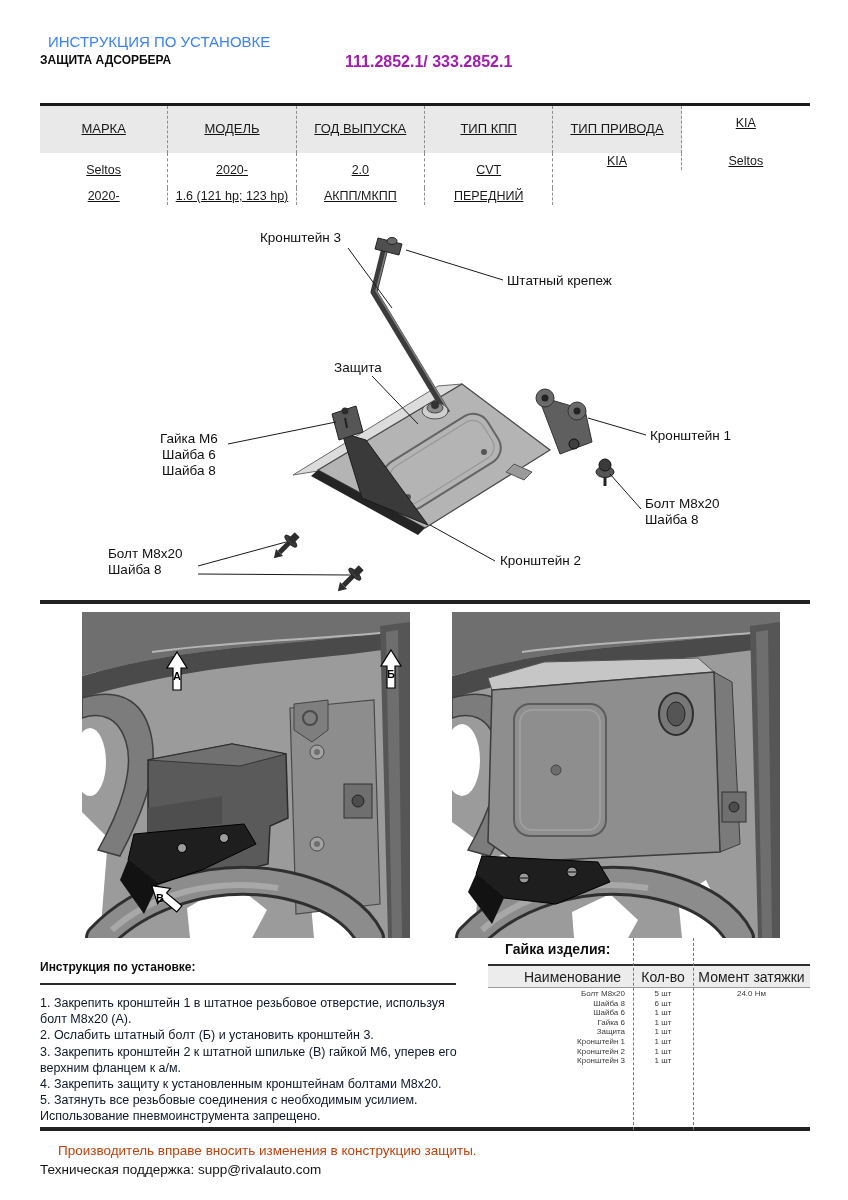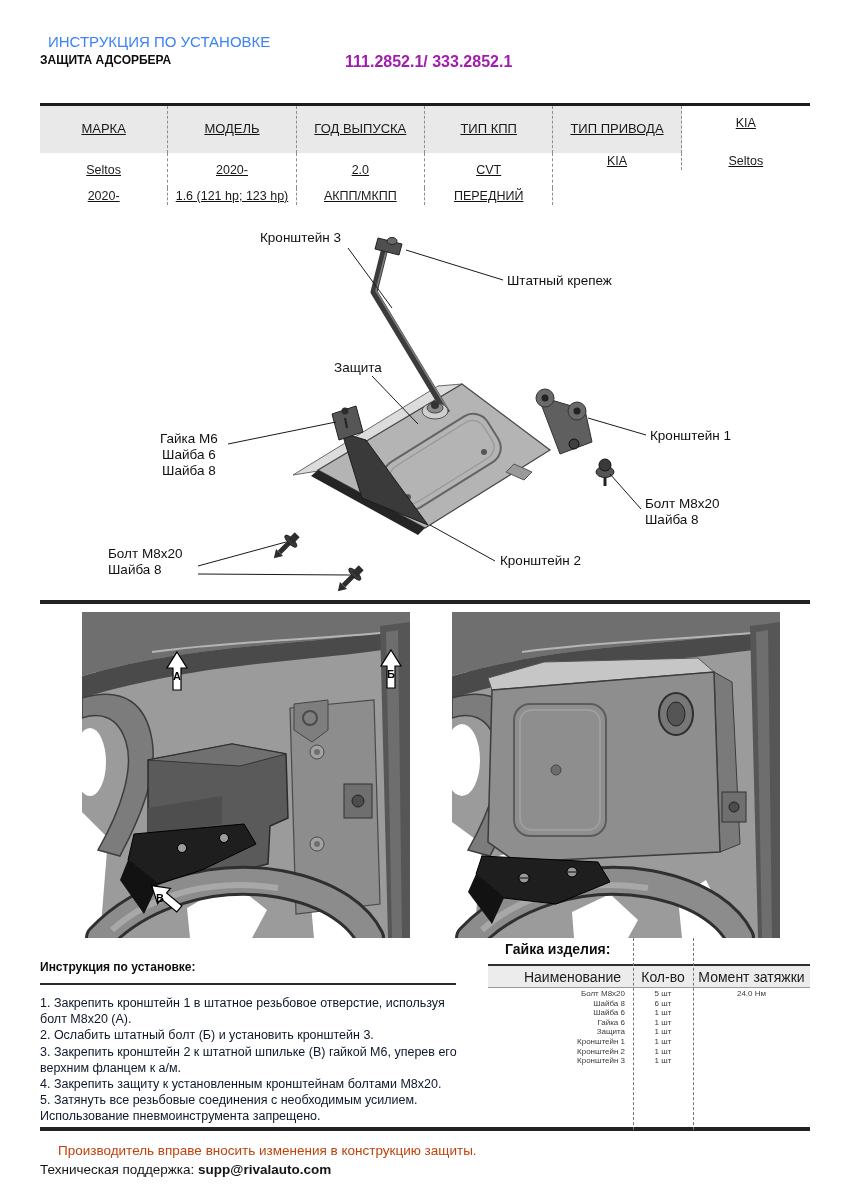--- a/index.html
+++ b/index.html
@@ -52,21 +52,21 @@
   .ph1{text-align:right;padding-right:12px;}
   .ph2{text-align:center;}
   .ph3{text-align:center;white-space:nowrap;}
   .pdash{position:absolute;top:938px;height:192px;width:0;border-left:1px dashed #777;z-index:3;}
   .pdash1{left:633px;}
   .pdash2{left:693px;}
 
   
   .footer-line1{left:40px;top:1143px;font-size:13.5px;color:#c2410c;margin-left:18px;}
   .footer-line2{left:40px;top:1162px;font-size:13.5px;color:#141414;}
-  .footer-line2 b{font-weight:bold;margin-top:28px;}
+  .footer-line2 b{font-weight:normal;margin-top:28px;}
 </style>
 </head>
 <body>
 
 <div class="abs doc-type">ИНСТРУКЦИЯ ПО УСТАНОВКЕ</div>
 <div class="abs product-name">ЗАЩИТА АДСОРБЕРА</div>
 <div class="abs part-numbers">111.2852.1/ 333.2852.1</div>
 
 <div class="abs fitment">
   <div class="fitment-grid">

